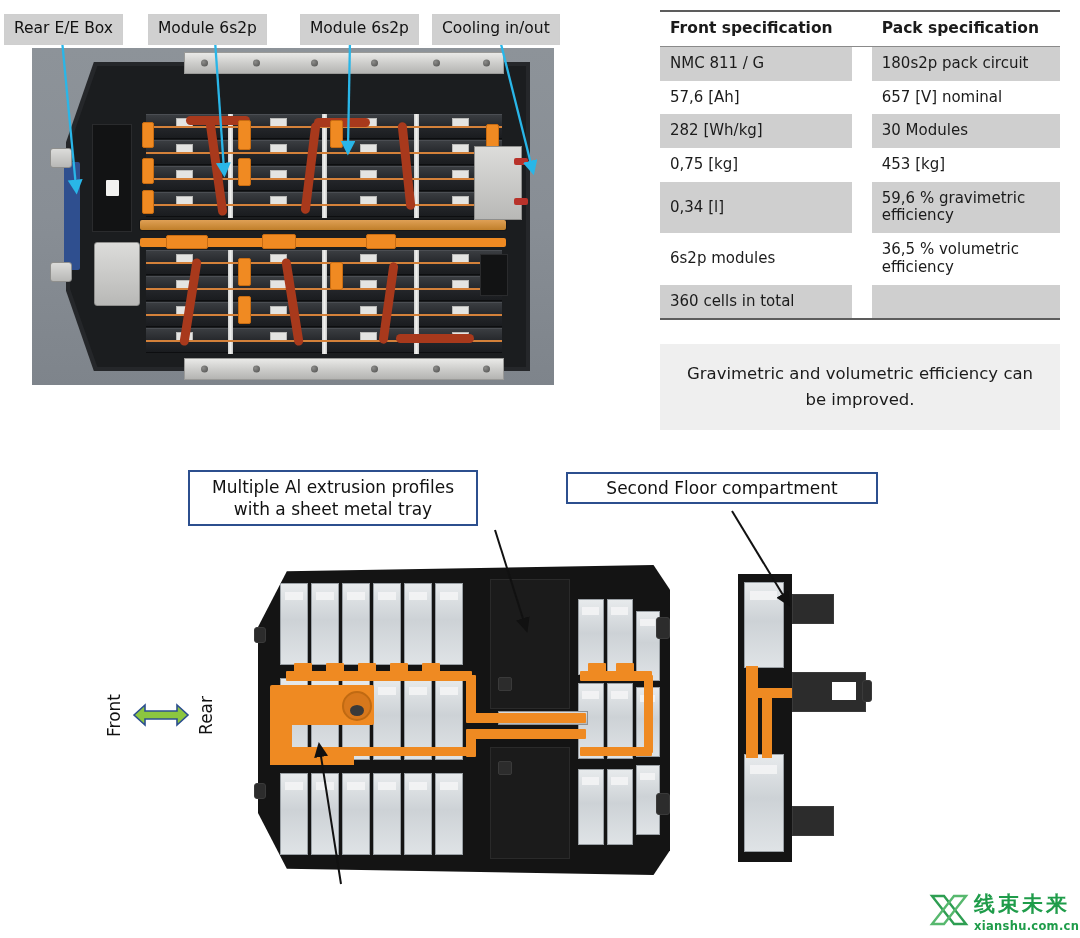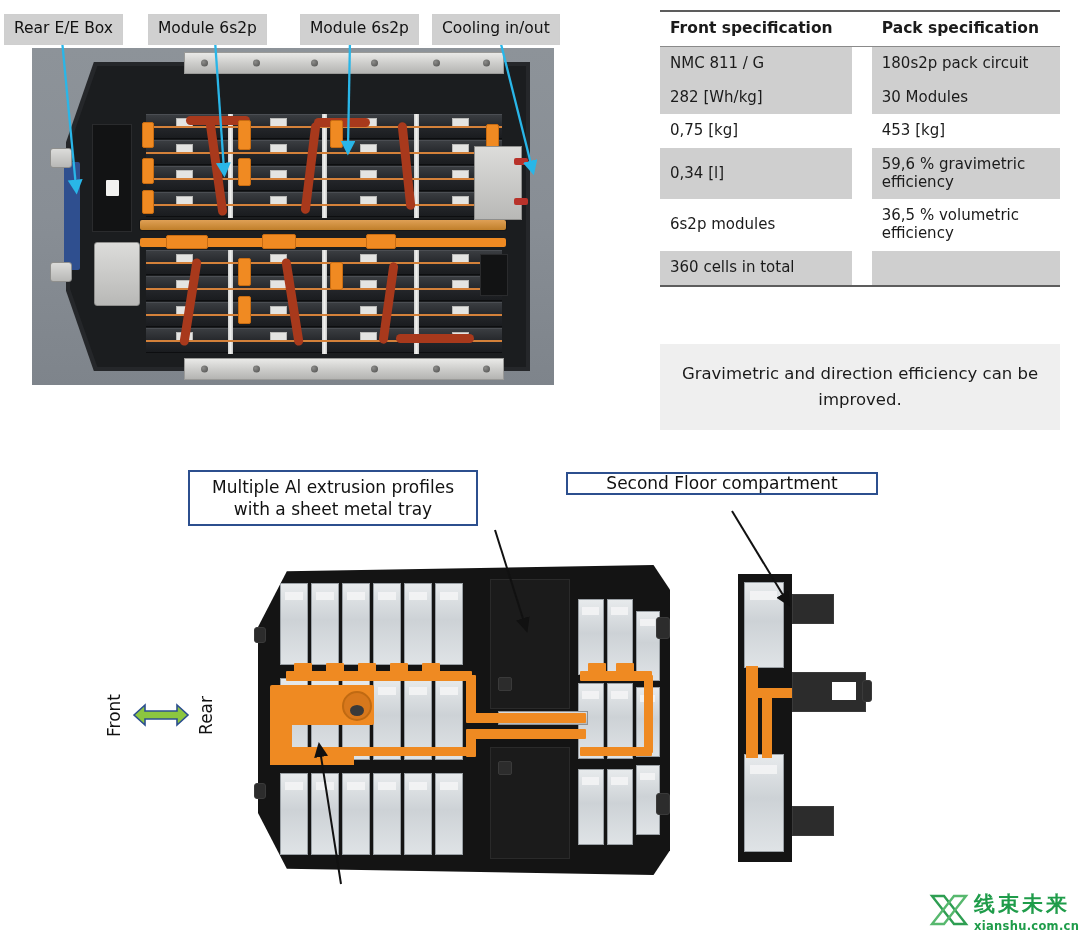--- a/index.html
+++ b/index.html
@@ -404,20 +404,25 @@
           <th class="gapcell" style="border-top:2px solid #5d5d5d;border-bottom:1px solid #8a8a8a;"></th>
           <th>Pack specification</th>
         </tr>
       </thead>
       <tbody>
         <tr class="shade">
           <td>NMC 811 / G</td>
           <td class="gapcell"></td>
           <td>180s2p pack circuit</td>
         </tr>
+        <tr class="plain">
+          <td>57,6 [Ah]</td>
+          <td class="gapcell"></td>
+          <td>657 [V] nominal</td>
+        </tr>
         <tr class="shade">
           <td>282 [Wh/kg]</td>
           <td class="gapcell"></td>
           <td>30 Modules</td>
         </tr>
         <tr class="plain">
           <td>0,75 [kg]</td>
           <td class="gapcell"></td>
           <td>453 [kg]</td>
         </tr>
@@ -433,21 +438,21 @@
         </tr>
         <tr class="shade last">
           <td>360 cells in total</td>
           <td class="gapcell" style="border-bottom:2px solid #5d5d5d;"></td>
           <td></td>
         </tr>
       </tbody>
     </table>
   </div>
 
-  <div class="note-box">Gravimetric and direction efficiency can be improved.</div>
+  <div class="note-box">Gravimetric and volumetric efficiency can be improved.</div>
 
   <div class="cad-main">
     <div class="cad-frame" style="clip-path:polygon(7% 2%, 96% 0%, 100% 8%, 100% 92%, 96% 100%, 7% 98%, 0% 80%, 0% 20%);"></div>
 
     <div style="position:absolute;left:22px;top:18px;width:188px;height:272px;">
 
       <div class="cell-mod" style="left:0px;top:0px;width:28px;height:82px;">
           <div class="lbl"></div>
         </div>
       <div class="cell-mod" style="left:31px;top:0px;width:28px;height:82px;">
@@ -592,21 +597,21 @@
     <div class="mount" style="left:132px;top:112px;width:10px;height:22px;border-radius:3px;"></div>
   </div>
 
   <svg class="leader-svg" width="1080" height="938">
     <line x1="495" y1="530" x2="525" y2="625" stroke="#111" stroke-width="2" marker-end="url(#blackArrow)"></line>
     <line x1="732" y1="511" x2="786" y2="600" stroke="#111" stroke-width="2" marker-end="url(#blackArrow)"></line>
     <line x1="341" y1="884" x2="320" y2="750" stroke="#111" stroke-width="2" marker-end="url(#blackArrow)"></line>
   </svg>
 
   <div class="cal-box" style="left:188px;top:470px;width:290px;height:56px;">Multiple Al extrusion profiles with a sheet metal tray</div>
-  <div class="cal-box" style="left:566px;top:472px;width:312px;height:23px;">Second Floor compartment</div>
+  <div class="cal-box" style="left:566px;top:472px;width:312px;height:32px;">Second Floor compartment</div>
 
   <div class="vlabel" style="left:104px;top:694px;">Front</div>
   <div class="vlabel" style="left:196px;top:696px;">Rear</div>
   <svg class="green-arrow" width="58" height="30">
     <polygon points="2,15 13,5 13,11 45,11 45,5 56,15 45,25 45,19 13,19 13,25" fill="#8cc63f" stroke="#2c4f8e" stroke-width="1.6"></polygon>
   </svg>
 
   <div class="wm">
     <svg width="42" height="40">
       <path d="M4,6 L16,6 L38,34 L26,34 Z" fill="none" stroke="#2e9e52" stroke-width="2.4"></path>

